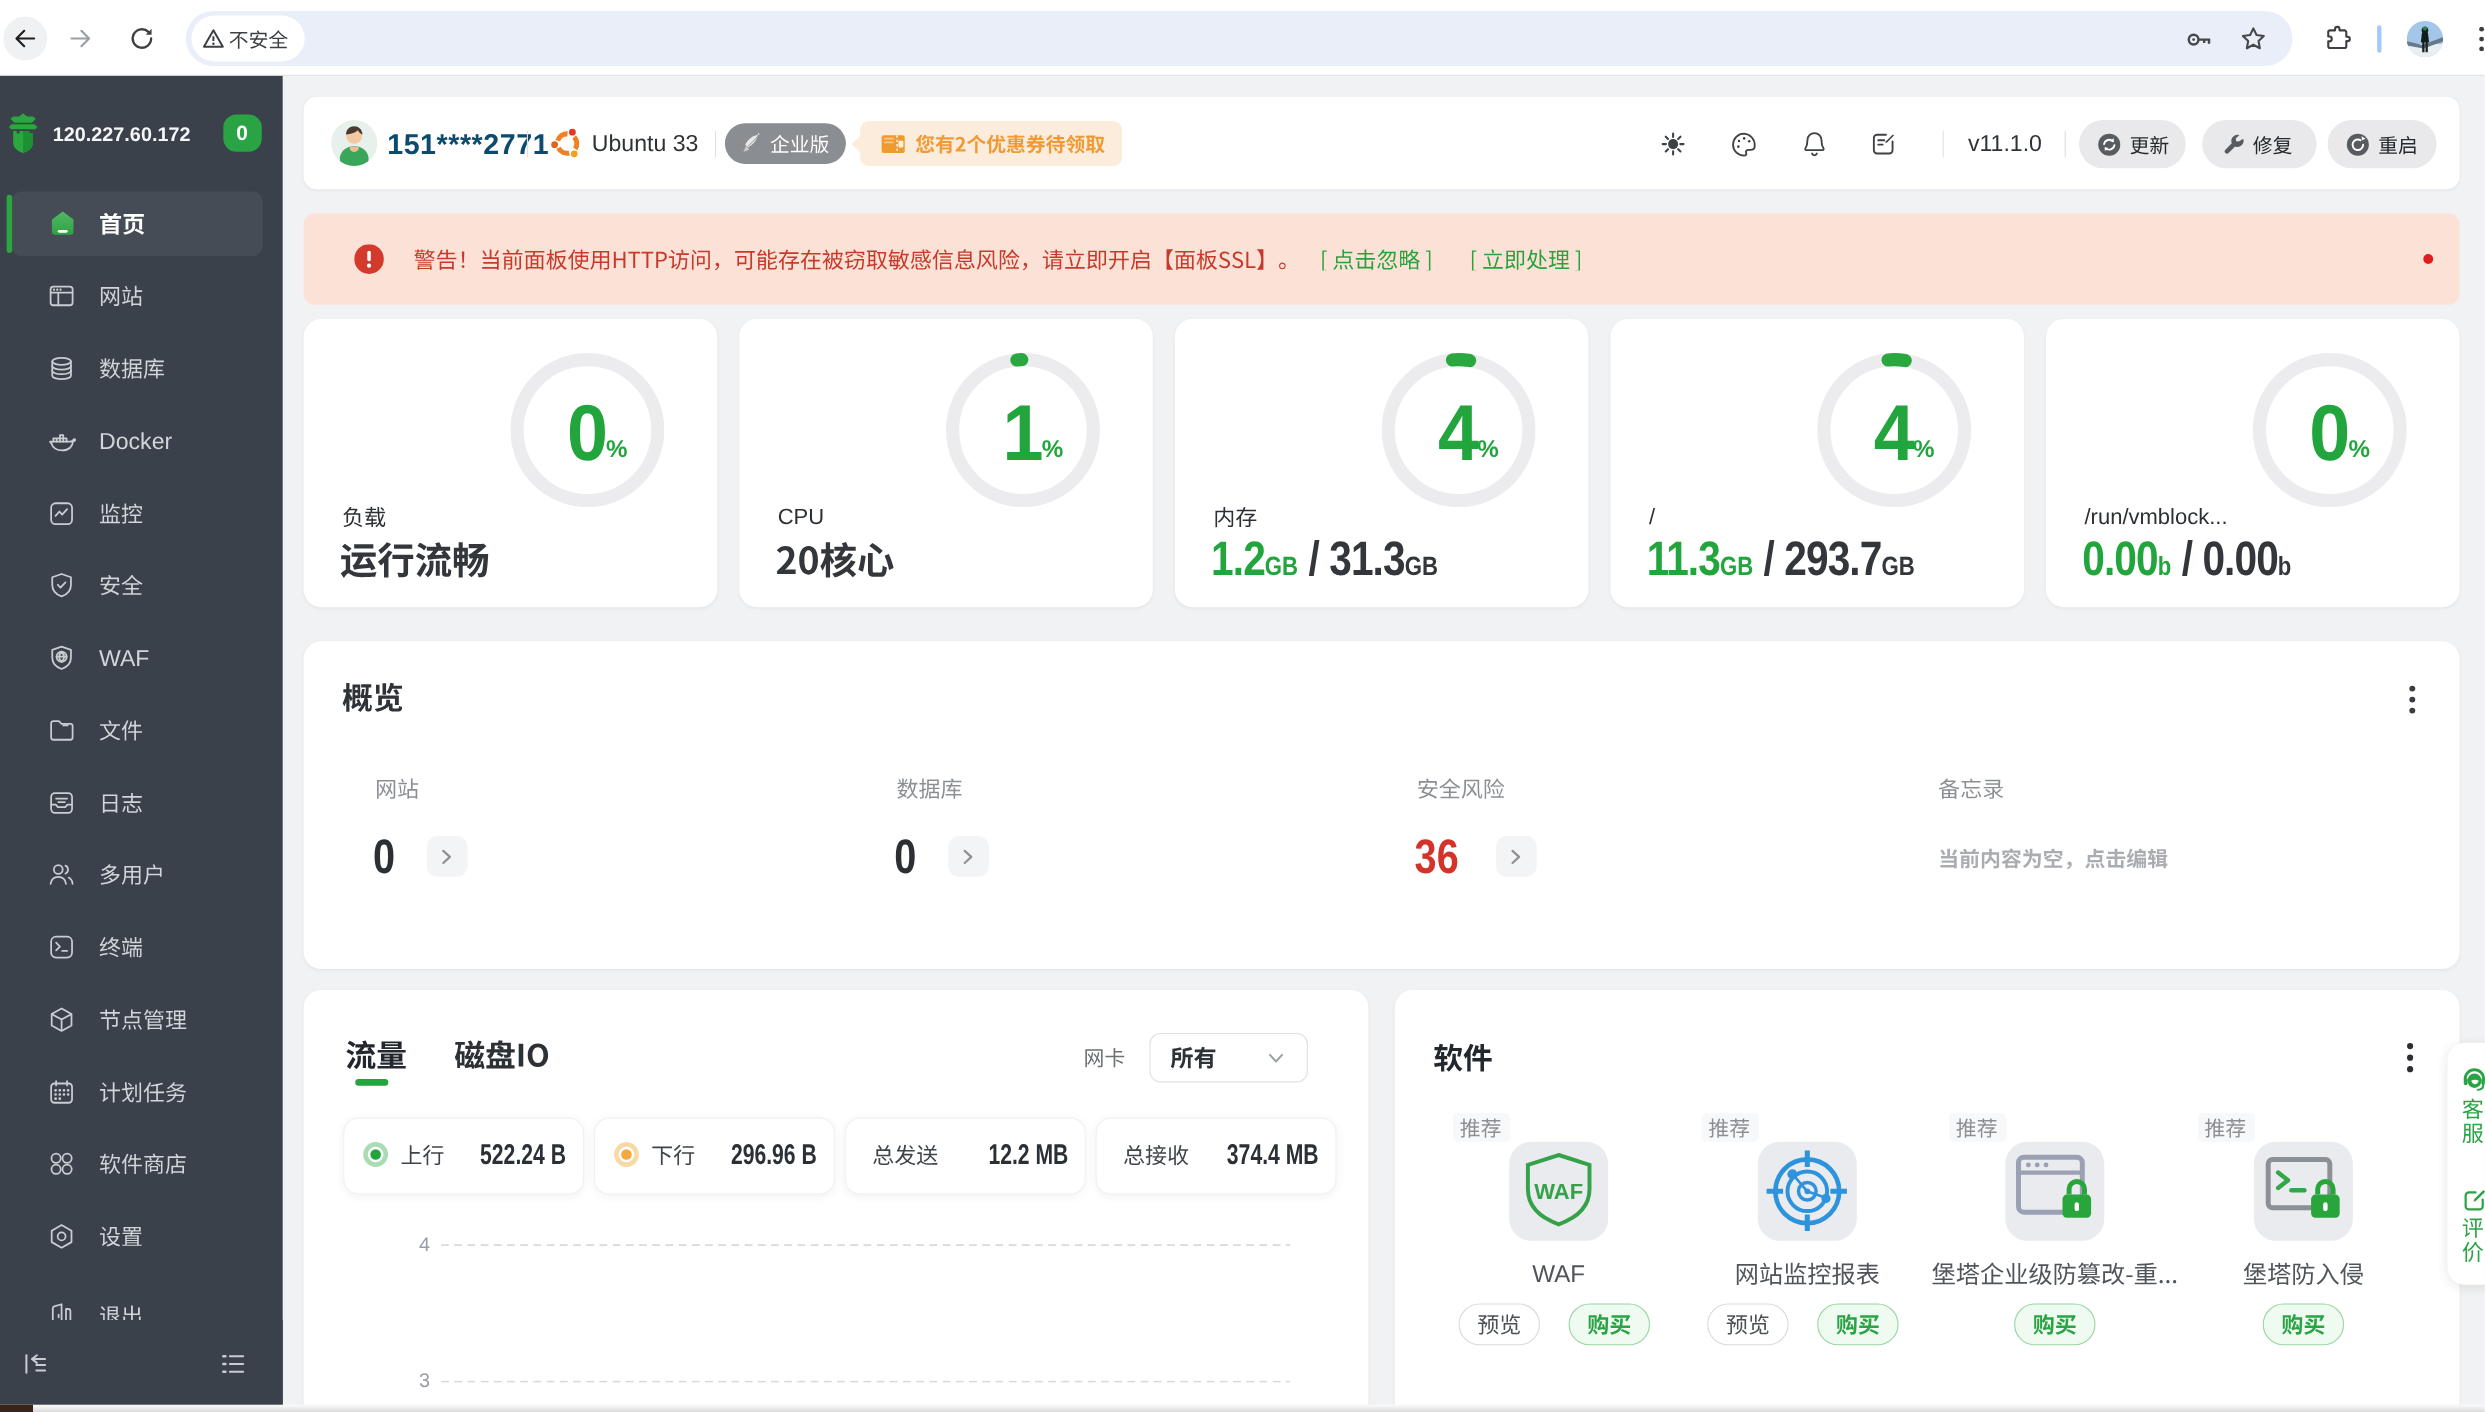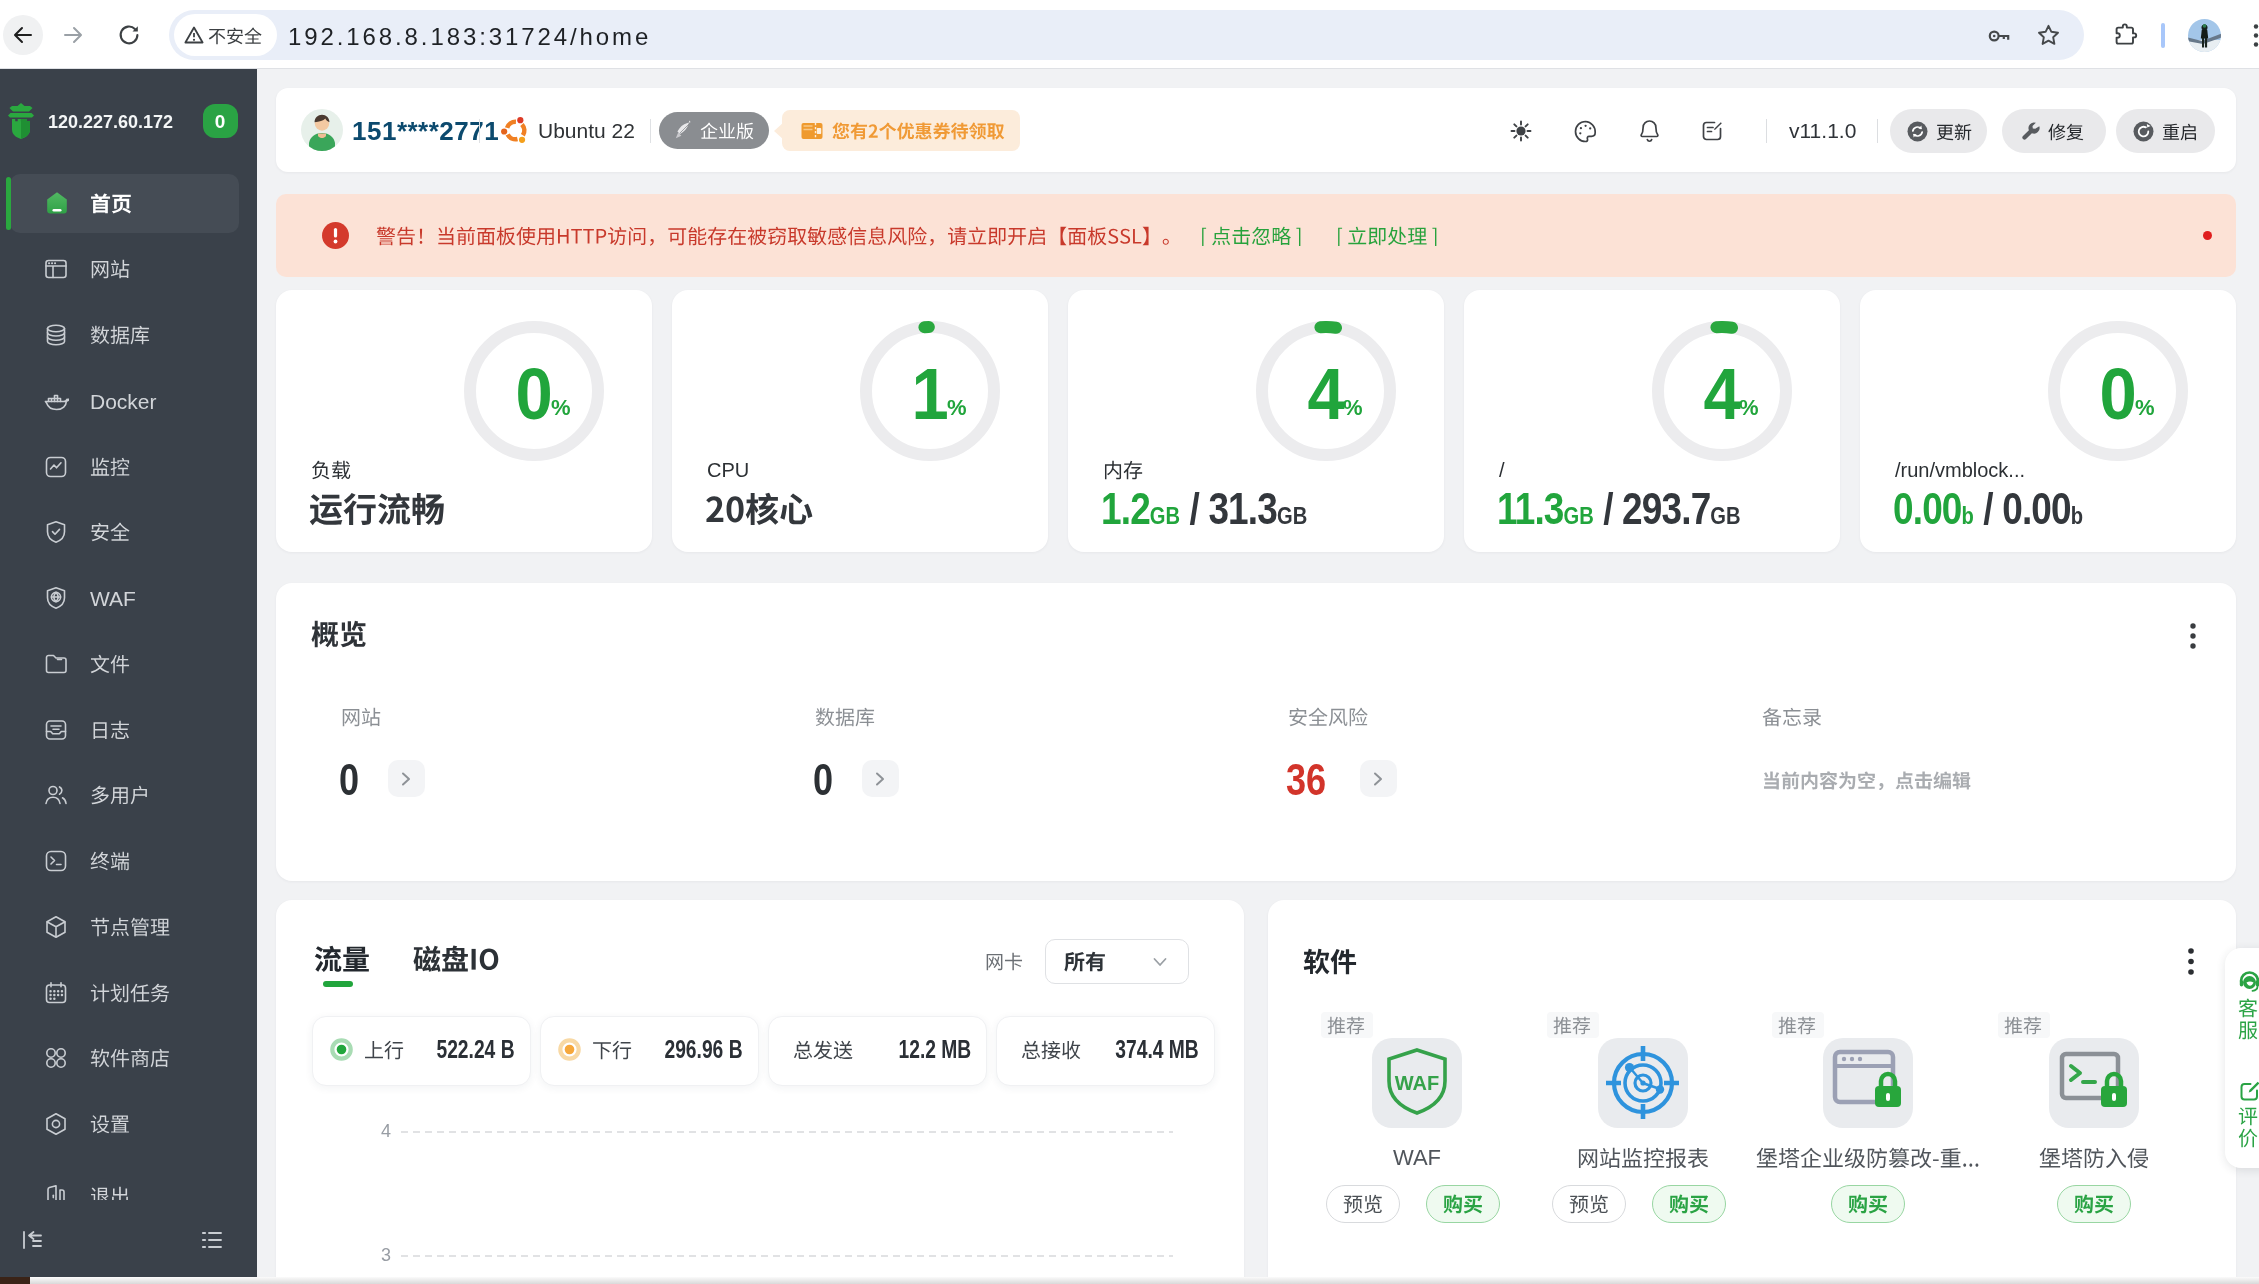--- a/index.html
+++ b/index.html
@@ -20,21 +20,20 @@
       <path d="M10 8v4.2" stroke="#3c4043" stroke-width="1.8"></path>
       <circle cx="10" cy="14.8" r="1.1" fill="#3c4043"></circle>
     </svg>
     <div style="position:absolute;left:208.0px;top:26.5px">
       <svg style="display:block" width="54.0" height="18" viewBox="0 -880 3000 1000" fill="#3c4043">
         <path transform="translate(0) scale(1,-1)" d="M559 478C678 398 828 280 899 203L960 261C885 338 733 450 615 526ZM69 770V693H514C415 522 243 353 44 255C60 238 83 208 95 189C234 262 358 365 459 481V-78H540V584C566 619 589 656 610 693H931V770Z"></path>
         <path transform="translate(1000) scale(1,-1)" d="M414 823C430 793 447 756 461 725H93V522H168V654H829V522H908V725H549C534 758 510 806 491 842ZM656 378C625 297 581 232 524 178C452 207 379 233 310 256C335 292 362 334 389 378ZM299 378C263 320 225 266 193 223C276 195 367 162 456 125C359 60 234 18 82 -9C98 -25 121 -59 130 -77C293 -42 429 10 536 91C662 36 778 -23 852 -73L914 -8C837 41 723 96 599 148C660 209 707 285 742 378H935V449H430C457 499 482 549 502 596L421 612C401 561 372 505 341 449H69V378Z"></path>
         <path transform="translate(2000) scale(1,-1)" d="M493 851C392 692 209 545 26 462C45 446 67 421 78 401C118 421 158 444 197 469V404H461V248H203V181H461V16H76V-52H929V16H539V181H809V248H539V404H809V470C847 444 885 420 925 397C936 419 958 445 977 460C814 546 666 650 542 794L559 820ZM200 471C313 544 418 637 500 739C595 630 696 546 807 471Z"></path>
       </svg>
     </div>
-    <div style="position:absolute;top:19px;font-size:24px;color:#1e2125;font-weight:400;line-height:35px;white-space:nowrap;left:288px;letter-spacing:2.9px;">192.168.8.183:31724/home</div>
     <svg style="position:absolute;left:1986px;top:23px" width="26" height="26" viewBox="0 0 26 26">
       <circle cx="8.2" cy="13" r="4.4" stroke="#45484b" stroke-width="2.2" fill="none"></circle>
       <circle cx="8.2" cy="13" r="1.3" fill="#45484b"></circle>
       <path d="M12.6 13h9.6v3.8M17.8 13v3" stroke="#45484b" stroke-width="2.2" fill="none"></path>
     </svg>
     <svg style="position:absolute;left:2036px;top:23px" width="25" height="25" viewBox="0 0 25 25">
       <path d="M12.5 2.8l2.9 6 6.6.9-4.8 4.6 1.2 6.6-5.9-3.2-5.9 3.2 1.2-6.6L3 9.7l6.6-.9z" stroke="#45484b" stroke-width="1.9" fill="none" stroke-linejoin="round"></path>
     </svg>
     <svg style="position:absolute;left:2112px;top:22px" width="26" height="26" viewBox="0 0 26 26">
       <path d="M10.8 4.4a2 2 0 0 1 4 0v1.2h4.6a1.6 1.6 0 0 1 1.6 1.6v4.2h1.2a2 2 0 0 1 0 4h-1.2v4.6a1.6 1.6 0 0 1-1.6 1.6H6.2a1.6 1.6 0 0 1-1.6-1.6v-4.4h1a2.2 2.2 0 0 0 0-4.4h-1V7.2a1.6 1.6 0 0 1 1.6-1.6h4.6z" stroke="#3c4043" stroke-width="1.9" fill="none" stroke-linejoin="round"></path>
@@ -275,21 +274,21 @@
     <div style="position:absolute;top:116px;font-size:26px;color:#0c4a6e;font-weight:700;line-height:30px;white-space:nowrap;left:352px;letter-spacing:.5px">151****2771</div>
     <div style="position:absolute;left:479px;top:119px;width:1px;height:24px;background:#dfe1e4"></div>
     <svg style="position:absolute;left:501px;top:116px" width="29" height="29" viewBox="0 0 28 29">
       <path d="M20.44 8.50A8.8 8.8 0 0 1 21.38 19.29" stroke="#f08024" stroke-width="4.6" fill="none"></path>
       <path d="M15.98 23.07A8.8 8.8 0 0 1 6.16 18.50" stroke="#f08024" stroke-width="4.6" fill="none"></path>
       <path d="M5.58 11.93A8.8 8.8 0 0 1 14.46 5.71" stroke="#f08024" stroke-width="4.6" fill="none"></path>
       <circle cx="18.82" cy="4.17" r="3.1" fill="#dd3b27"></circle>
       <circle cx="20.54" cy="23.84" r="3.1" fill="#f4a01c"></circle>
       <circle cx="2.64" cy="15.49" r="3.1" fill="#e4641c"></circle>
     </svg>
-    <div style="position:absolute;top:116px;font-size:21px;color:#2f3235;font-weight:400;line-height:30px;white-space:nowrap;left:538px;">Ubuntu 22</div>
+    <div style="position:absolute;top:116px;font-size:21px;color:#2f3235;font-weight:400;line-height:30px;white-space:nowrap;left:538px;">Ubuntu 33</div>
     <div style="position:absolute;left:650px;top:119px;width:1px;height:24px;background:#dfe1e4"></div>
     <div style="position:absolute;left:659px;top:112px;width:110px;height:37px;background:#8a8d91;border-radius:18.5px"></div>
     <svg style="position:absolute;left:672px;top:119px" width="22" height="22" viewBox="0 0 22 22">
       <path d="M18.8 3.2c-4.8.4-8.8 2.6-11.4 6.2l-2 3 2.6 2.6 3-2c3.6-2.6 5.8-6.6 6.2-11.4z" fill="#e8e8ea"></path>
       <path d="M6.2 13.6l-2.4 5.6 5.6-2.4" fill="#c9c9cd"></path>
       <path d="M18.5 3.5L8 14" stroke="#8a8d91" stroke-width=".8"></path>
     </svg>
     <div style="position:absolute;left:700.0px;top:121.5px">
       <svg style="display:block" width="54.0" height="18" viewBox="0 -880 3000 1000" fill="#ffffff">
         <path transform="translate(0) scale(1,-1)" d="M206 390V18H79V-51H932V18H548V268H838V337H548V567H469V18H280V390ZM498 849C400 696 218 559 33 484C52 467 74 440 85 421C242 492 392 602 502 732C632 581 771 494 923 421C933 443 954 469 973 484C816 552 668 638 543 785L565 817Z"></path>

